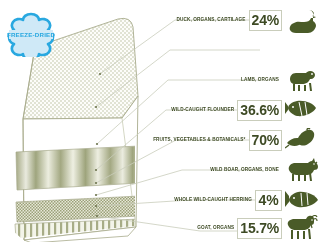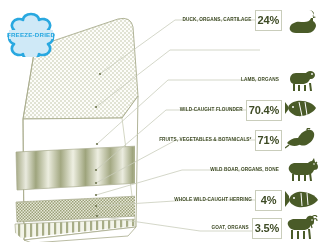--- a/index.html
+++ b/index.html
@@ -34,21 +34,21 @@
   .pctbox{
     flex:0 0 auto;
     min-width:27px;height:21px;
     border:1px solid #c9cdbb;
     background:#ffffff;
     display:flex;align-items:center;justify-content:center;
     box-sizing:border-box;
     padding:0 2px;
   }
   .pct{
-    font-size:11px;font-weight:bold;color:#3d4a24;
+    font-size:14px;font-weight:bold;color:#3d4a24;
     line-height:1;letter-spacing:-.2px;
   }
   .iconcell{
     flex:0 0 auto;width:36px;height:28px;
     display:flex;align-items:center;justify-content:center;
     margin-left:2px;
   }
   .iconcell svg{display:block;}
 
   
@@ -208,37 +208,37 @@
           <path d="M8,17 l0,7 l2,0 l0,-7 M13,18 l0,6 l2,0 l0,-6
                    M19,18 l0,6 l2,0 l0,-6 M24,16 l1,8 l2,0 l-1,-8"></path>
           <circle cx="27" cy="7" r="0.9" fill="#ffffff"></circle>
         </svg>
       </div>
     </div>
 
     <div class="row" style="top:95px">
       <div class="rowlabel">WILD-CAUGHT FLOUNDER</div>
       <div class="pctbox">
-        <span class="pct">70.4%</span>
+        <span class="pct">36.6%</span>
       </div>
       <div class="iconcell">
         <svg width="34" height="24" viewBox="0 0 34 24" fill="#4a5b28">
           <path d="M12,3 c8,-1 16,2 19,7 c-3,5 -11,9 -19,8 c-5,-1 -9,-6 -9,-8
                    c0,-3 4,-6 9,-7 Z"></path>
           <path d="M3,8 l-3,-4 l0,12 l3,-4 Z"></path>
           <path d="M14,4 l3,14 M20,4 l2,13" stroke="#ffffff" stroke-width="1" fill="none"></path>
           <circle cx="8" cy="9" r="1" fill="#ffffff"></circle>
         </svg>
       </div>
     </div>
 
     <div class="row" style="top:125px">
       <div class="rowlabel">FRUITS, VEGETABLES &amp; BOTANICALS*</div>
       <div class="pctbox">
-        <span class="pct">71%</span>
+        <span class="pct">70%</span>
       </div>
       <div class="iconcell">
         <svg width="34" height="24" viewBox="0 0 34 24" fill="#4a5b28">
           <path d="M22,2 c3,-1 6,0 7,3 c1,4 -2,9 -6,11 c-3,2 -7,2 -9,0
                    c-2,-2 -2,-6 1,-9 c2,-3 5,-4 7,-5 Z"></path>
           <path d="M22,2 c0,-2 2,-2 3,-1" stroke="#4a5b28" stroke-width="1.4" fill="none"></path>
           <path d="M12,10 c-4,0 -8,2 -10,5 c3,3 8,4 12,2 c3,-1 4,-4 3,-6
                    c-1,-1 -3,-1 -5,-1 Z"></path>
           <path d="M4,17 l-4,3" stroke="#4a5b28" stroke-width="1.4" fill="none"></path>
         </svg>
@@ -272,21 +272,21 @@
           <path d="M4,7 l-4,-5 l0,16 l4,-5 Z"></path>
           <path d="M16,4 l1,13 M22,4 l1,12" stroke="#ffffff" stroke-width="1" fill="none"></path>
           <circle cx="9" cy="9" r="1" fill="#ffffff"></circle>
         </svg>
       </div>
     </div>
 
     <div class="row" style="top:213px">
       <div class="rowlabel">GOAT, ORGANS</div>
       <div class="pctbox">
-        <span class="pct">3.5%</span>
+        <span class="pct">15.7%</span>
       </div>
       <div class="iconcell">
         <svg width="34" height="26" viewBox="0 0 34 26" fill="#4a5b28">
           <path d="M24,1 c3,-1 5,1 5,3 l0,3 c0,2 -1,3 -3,3
                    c-1,3 -4,5 -8,5 l-7,0 c-4,0 -7,-2 -8,-5 c-1,-3 1,-5 5,-6
                    l13,0 c1,-2 2,-3 3,-3 Z"></path>
           <path d="M27,2 c2,-2 4,-2 5,0 M29,4 c2,-1 3,0 3,2" stroke="#4a5b28" stroke-width="1.2" fill="none"></path>
           <path d="M6,15 l0,9 l2,0 l0,-9 M12,16 l0,8 l2,0 l0,-8
                    M18,16 l0,8 l2,0 l0,-8 M23,14 l1,10 l2,0 l-1,-10"></path>
           <path d="M26,9 l1,4" stroke="#4a5b28" stroke-width="1.2" fill="none"></path>

